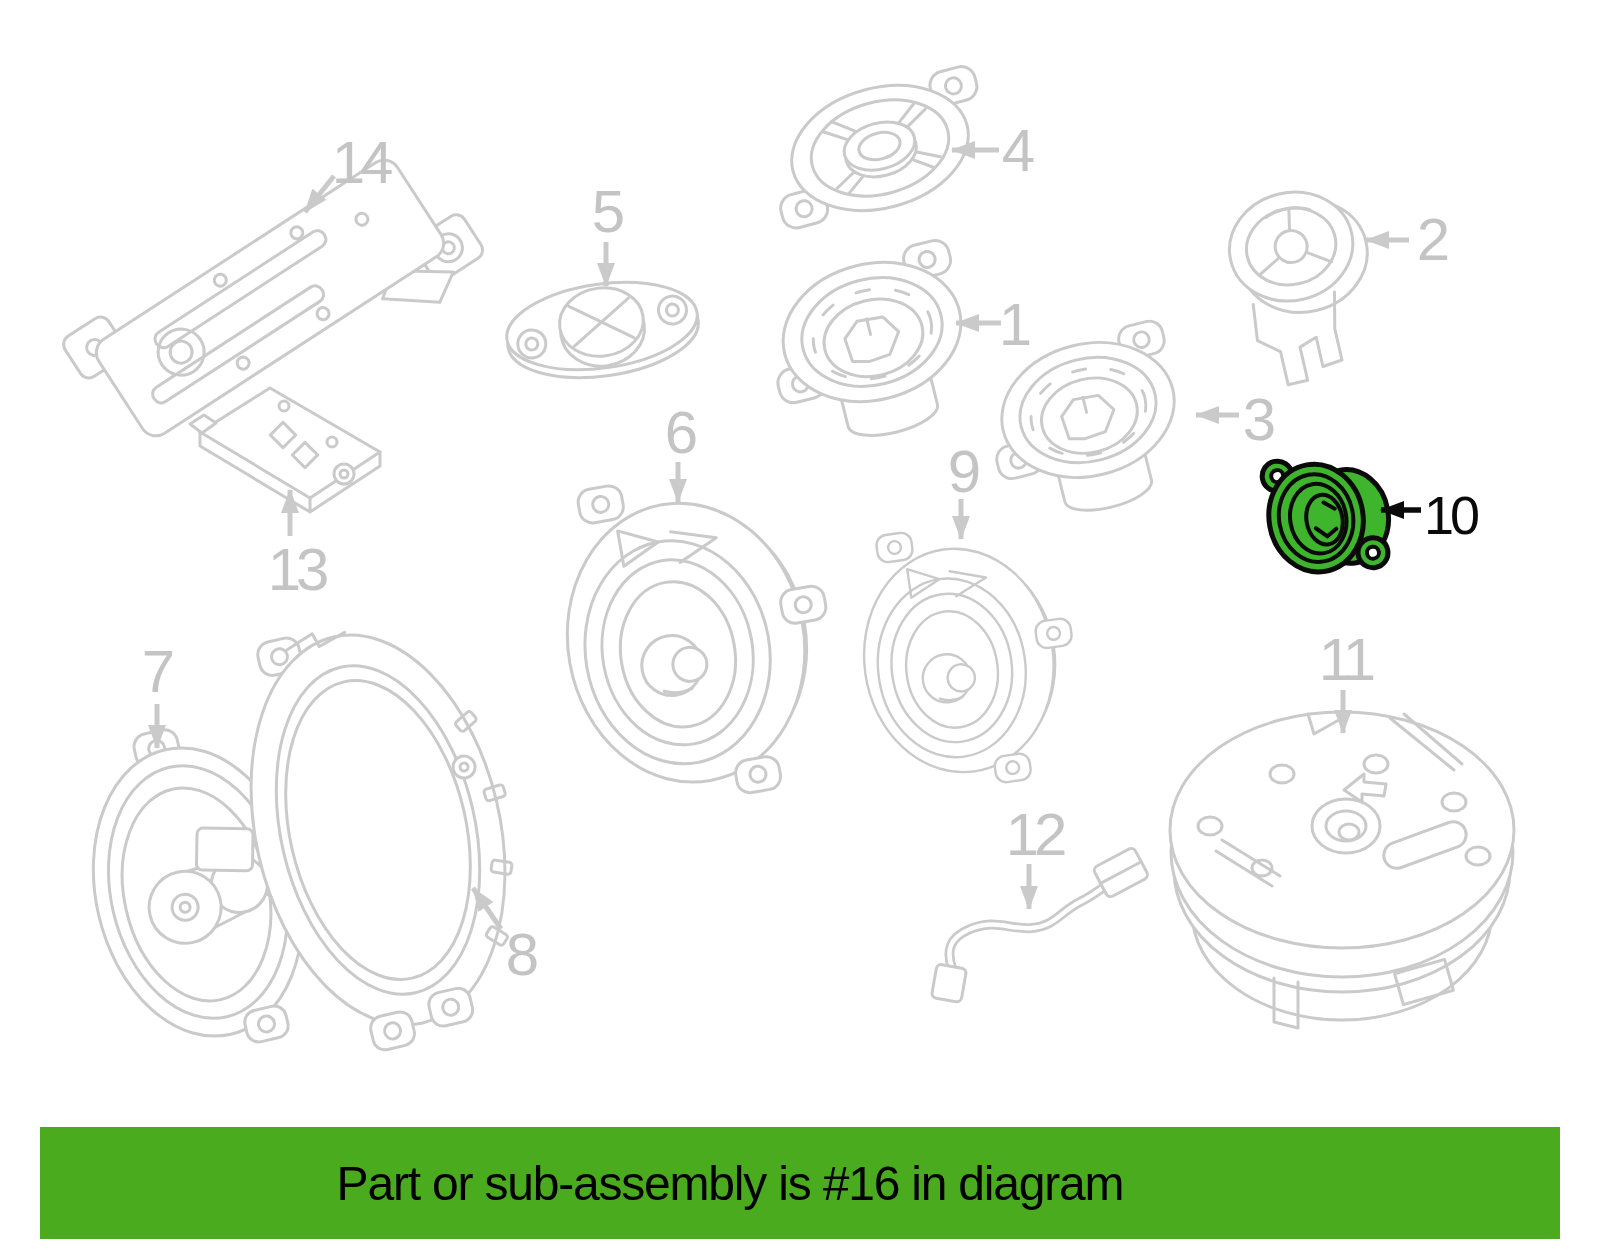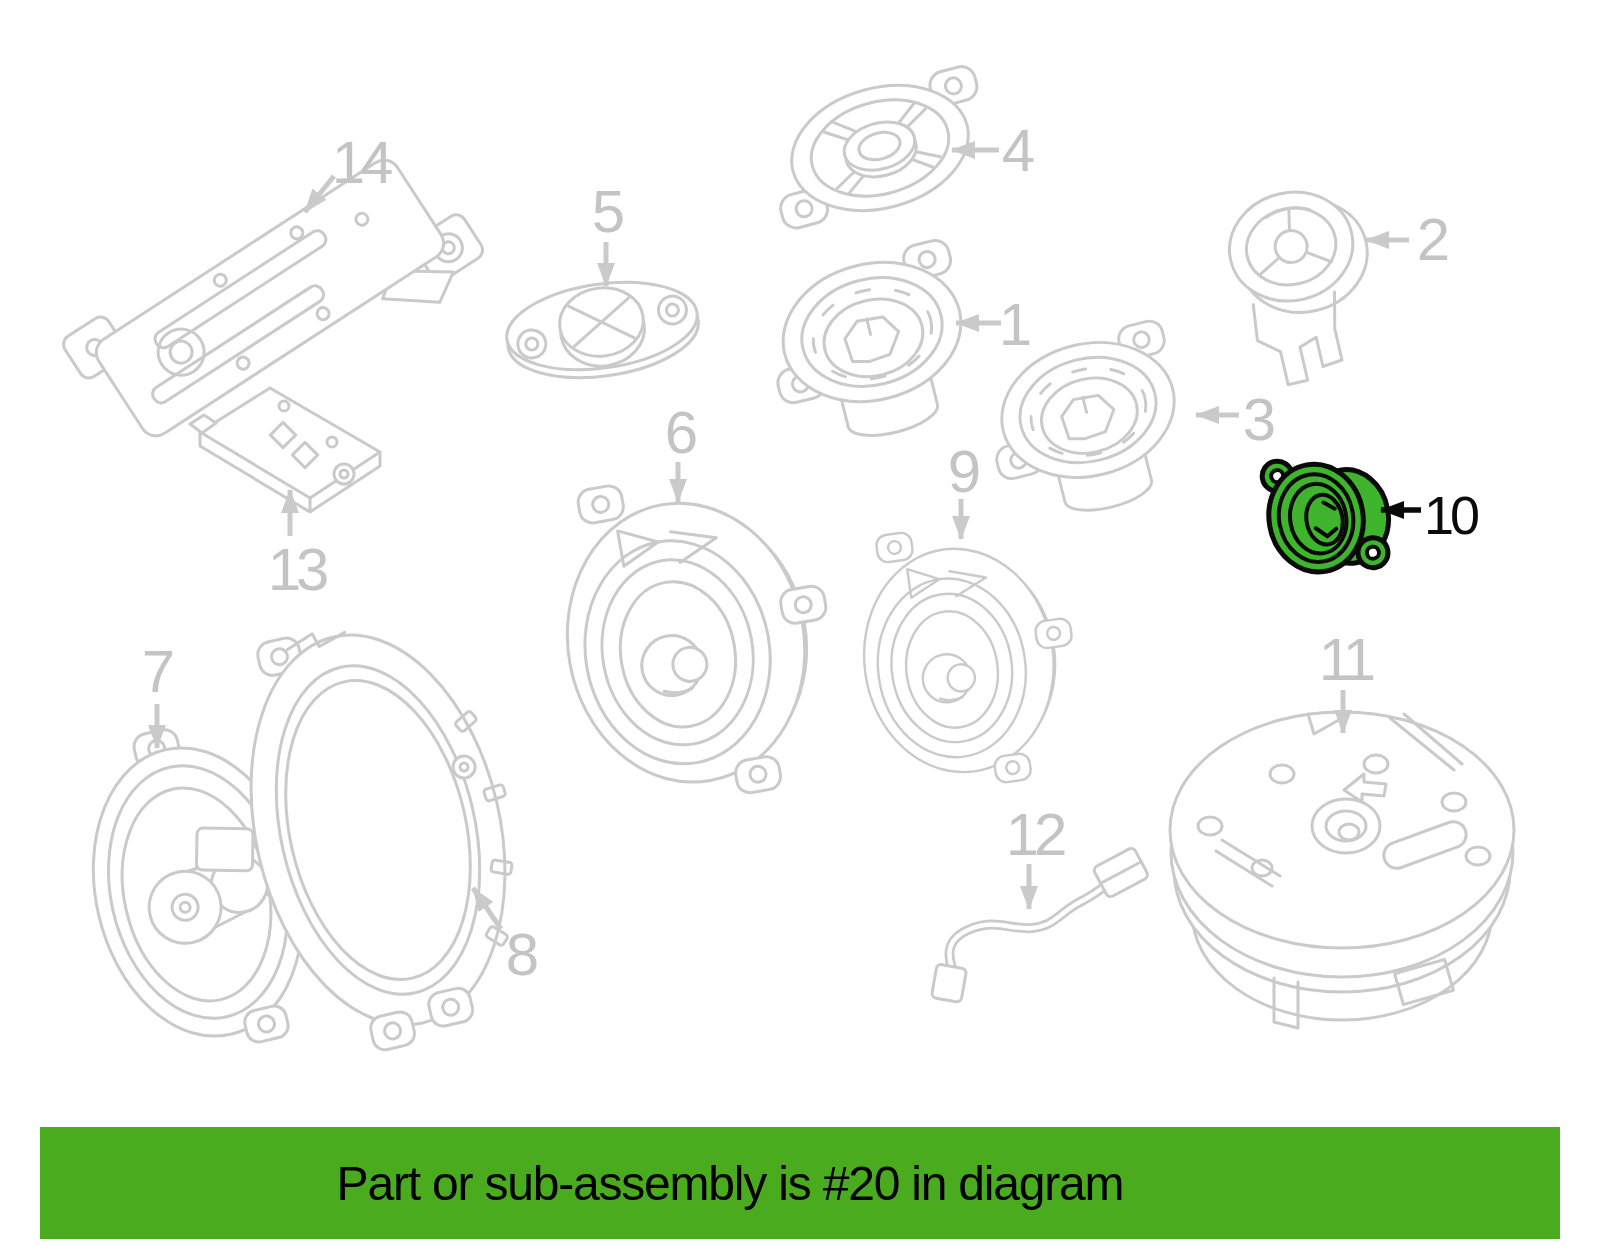--- a/index.html
+++ b/index.html
@@ -279,14 +279,14 @@
     <text class="lbl" text-anchor="middle" x="156" y="692">7</text>
     <text class="lbl" text-anchor="middle" x="520" y="975">8</text>
     <text class="lbl" text-anchor="middle" x="1034" y="855">12</text>
     <text class="lbl" text-anchor="middle" x="1345" y="680">11</text>
     <text class="lblb" text-anchor="start" x="1424" y="534">10</text>
   </g>
 </svg>
 </div>
 
 <div class="banner">
-  <div>Part or sub-assembly is #20 in diagram</div>
+  <div>Part or sub-assembly is #16 in diagram</div>
 </div>
 
 </body></html>

